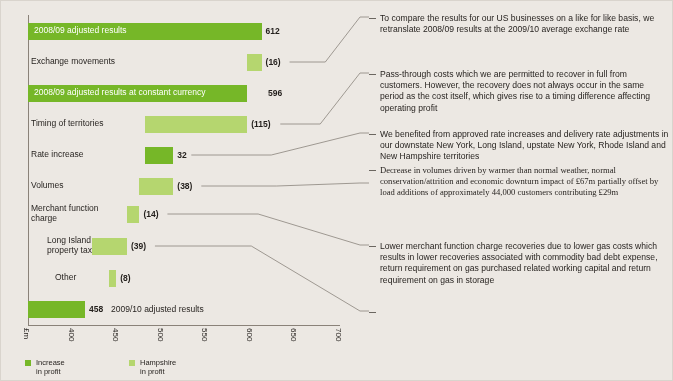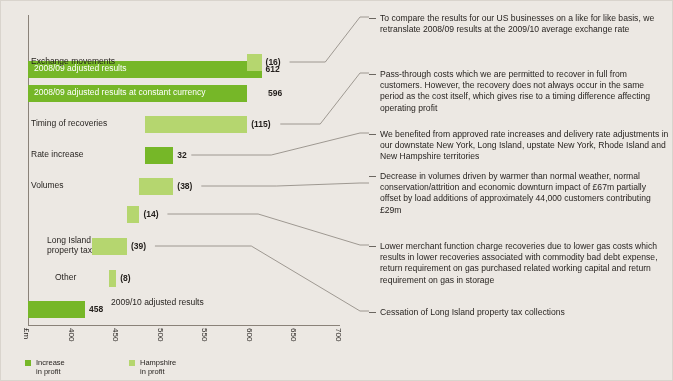--- a/index.html
+++ b/index.html
@@ -48,21 +48,21 @@
 
   .rowvalue{
     position:absolute;
     font-size:8.5px;
     color:#231f1c;
     top:9px;
     font-weight:bold;
   }
 
   .endlabel{
-    position:absolute; font-size:8.5px; color:#231f1c; top:2px;
+    position:absolute; font-size:8.5px; color:#231f1c; top:9px;
   }
 
   
   .tick{
     position:absolute;
     top:327px;
     font-size:8px;
     color:#231f1c;
     transform-origin:left top;
     transform:rotate(90deg);
@@ -103,52 +103,54 @@
 </style>
 </head>
 <body>
 
 <div id="root">
 
   <div id="chart">
     <div class="axis-line" id="axis-v"></div>
     <div class="axis-line" id="axis-h"></div>
     <div id="bars">
-        <div class="row" style="top: 16px; margin-top: 38px;">
+        <div class="row" style="top: 16px;">
           <div class="bar inc" style="left: 27px; width: 233.554px;"></div>
           <div class="rowlabel inside">2008/09 adjusted results</div>
           <div class="rowvalue" style="left: 264.554px;">612</div>
         </div>
         <div class="row" style="top: 47px;">
           <div class="bar dec" style="left: 246.291px; width: 14.2629px;"></div>
           <div class="rowlabel outside" style="left: 30px;">Exchange movements</div>
           <div class="rowvalue" style="left: 264.554px;">(16)</div>
         </div>
         <div class="row" style="top: 78px;">
           <div class="bar inc" style="left: 27px; width: 219.291px;"></div>
           <div class="rowlabel inside">2008/09 adjusted results at constant currency</div>
           <div class="rowvalue" style="left: 267px;">596</div>
         </div>
         <div class="row" style="top: 109px;">
           <div class="bar dec" style="left: 143.777px; width: 102.514px;"></div>
-          <div class="rowlabel outside" style="left: 30px;">Timing of recoveries</div>
+          <div class="rowlabel outside" style="left: 30px;">Timing of territories</div>
           <div class="rowvalue" style="left: 250.291px;">(115)</div>
         </div>
         <div class="row" style="top: 140px;">
           <div class="bar inc" style="left: 143.777px; width: 28.5257px;"></div>
           <div class="rowlabel outside" style="left: 30px;">Rate increase</div>
           <div class="rowvalue" style="left: 176.303px;">32</div>
         </div>
         <div class="row" style="top: 171px;">
           <div class="bar dec" style="left: 138.429px; width: 33.8743px;"></div>
           <div class="rowlabel outside" style="left: 30px;">Volumes</div>
           <div class="rowvalue" style="left: 176.303px;">(38)</div>
         </div>
         <div class="row" style="top: 199px;">
           <div class="bar dec" style="left: 125.949px; width: 12.48px;"></div>
+          <div class="rowlabel outside two" style="left: 30px;">Merchant function
+charge</div>
           <div class="rowvalue" style="left: 142.429px;">(14)</div>
         </div>
         <div class="row" style="top: 231px;">
           <div class="bar dec" style="left: 91.1829px; width: 34.7657px;"></div>
           <div class="rowlabel outside two" style="left: 46px;">Long Island
 property tax</div>
           <div class="rowvalue" style="left: 129.949px;">(39)</div>
         </div>
         <div class="row" style="top: 263px; margin-left: 24px;">
           <div class="bar dec" style="left: 84.0514px; width: 7.13143px;"></div>
@@ -179,23 +181,23 @@
       <path d="M 190.30285714285714 154 L 270.2665714285714 154 L 359 132 L 368 132" fill="none" stroke="#8a847c" stroke-width="0.8"></path>
       <path d="M 200.30285714285714 185 L 275.7665714285714 185 L 359 182 L 368 182" fill="none" stroke="#8a847c" stroke-width="0.8"></path>
       <path d="M 166.42857142857144 213 L 257.1357142857143 213 L 359 244 L 368 244" fill="none" stroke="#8a847c" stroke-width="0.8"></path>
       <path d="M 153.94857142857143 245 L 250.27171428571427 245 L 359 310 L 368 310" fill="none" stroke="#8a847c" stroke-width="0.8"></path>
     </svg>
 
   <div id="notes">
       <div class="note" style="top: 6px;"><span class="dash"></span><span>To compare the results for our US businesses on a like for like basis, we retranslate 2008/09 results at the 2009/10 average exchange rate</span></div>
       <div class="note" style="top: 62px;"><span class="dash"></span><span>Pass-through costs which we are permitted to recover in full from customers. However, the recovery does not always occur in the same period as the cost itself, which gives rise to a timing difference affecting operating profit</span></div>
       <div class="note" style="top: 122px;"><span class="dash"></span><span>We benefited from approved rate increases and delivery rate adjustments in our downstate New York, Long Island, upstate New York, Rhode Island and New Hampshire territories</span></div>
-      <div class="note" style="top: 164px;"><span class="dash"></span><span>Decrease in volumes driven by warmer than normal weather, normal conservation/attrition and economic downturn impact of £67m partially offset by load additions of approximately 44,000 customers contributing £29m</span></div>
+      <div class="note" style="top: 158px; font-family: Liberation Serif, serif;"><span class="dash"></span><span>Decrease in volumes driven by warmer than normal weather, normal conservation/attrition and economic downturn impact of £67m partially offset by load additions of approximately 44,000 customers contributing £29m</span></div>
       <div class="note" style="top: 234px;"><span class="dash"></span><span>Lower merchant function charge recoveries due to lower gas costs which results in lower recoveries associated with commodity bad debt expense, return requirement on gas purchased related working capital and return requirement on gas in storage</span></div>
-      <div class="note" style="top: 300px;"><span class="dash"></span><span>Cessation of Long Island property tax collections</span></div>
+      <div class="note" style="top: 300px;"><span class="dash"></span></div>
     </div>
 
   <div id="legend">
     <div class="lg-item" style="left:24px;">
       <span class="lg-sw inc"></span>
       <span class="lg-tx" style="left:11px;">Increase in profit</span>
     </div>
     <div class="lg-item" style="left:128px;">
       <span class="lg-sw dec"></span>
       <span class="lg-tx" style="left:11px;">Hampshire in profit</span>

